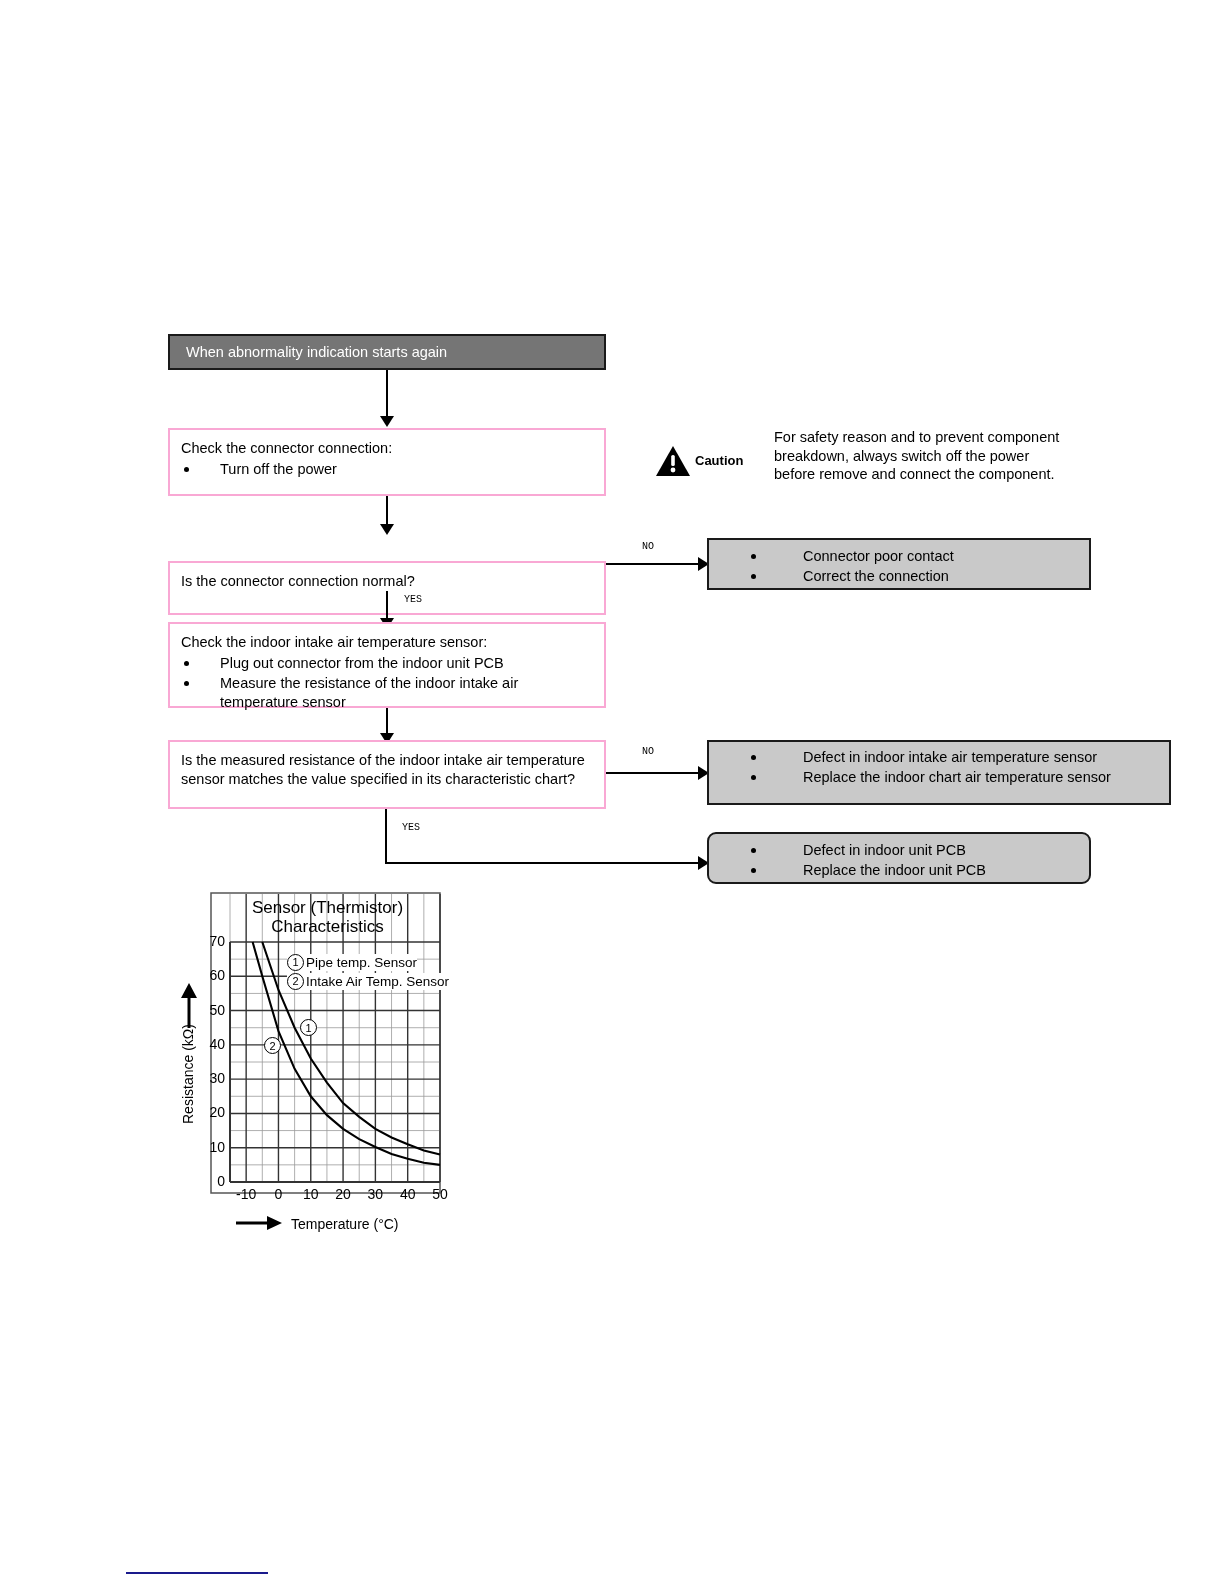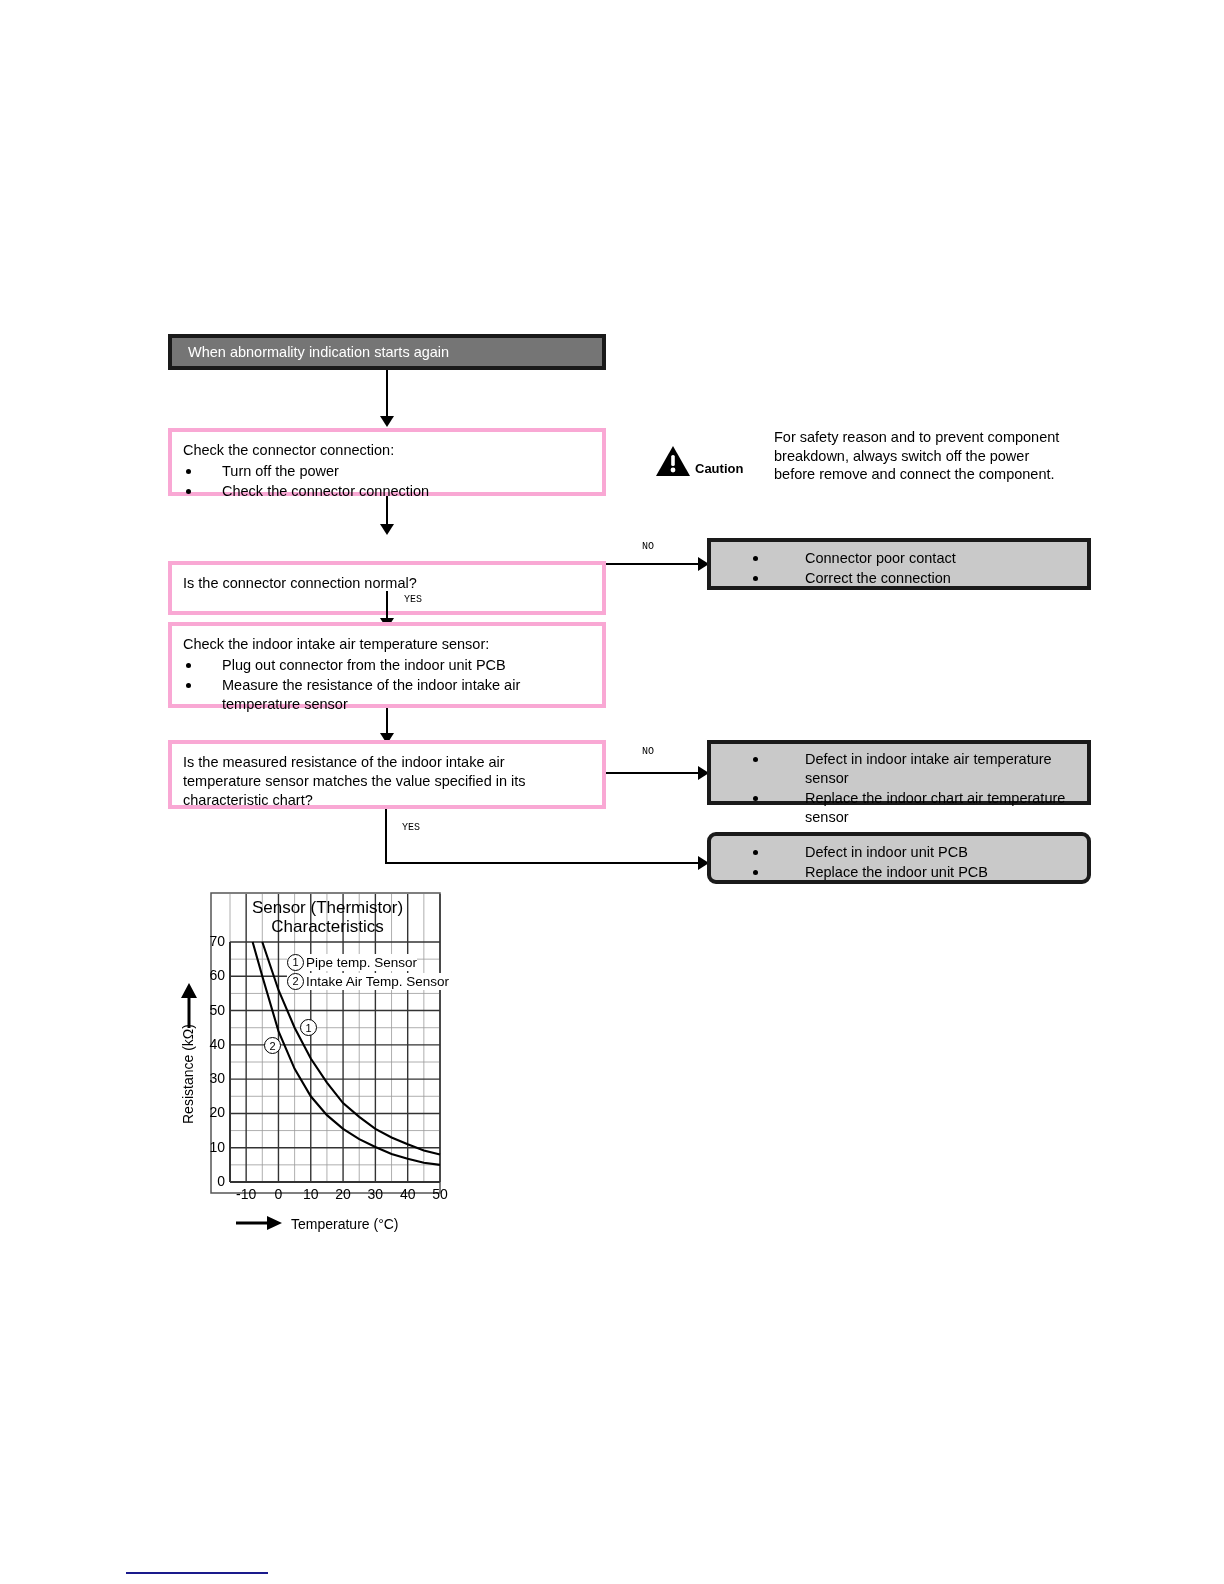--- a/index.html
+++ b/index.html
@@ -14,21 +14,21 @@
     font-family: "Liberation Sans", sans-serif;
     color: #000000;
     overflow: hidden;
   }
   .page { position: absolute; inset: 0; }
 
   
   .fc-box {
     position: absolute;
     box-sizing: border-box;
-    border: 4px solid #f9a8d4;
+    border: 2px solid #f9a8d4;
     background: #fff;
     font-size: 14.5px;
     line-height: 19px;
   }
   .fc-box.header-bar {
     background: #757575;
     border-color: #1a1a1a;
     color: #ffffff;
     display: flex;
     align-items: center;
@@ -96,21 +96,21 @@
     font-size: 10px;
     white-space: nowrap;
     font-family: Liberation Mono, monospace;
   }
 
   
   .caution-wrap { position: absolute; }
   .caution-icon-row {
     position: absolute;
     display: flex;
-    align-items: flex-end;
+    align-items: center;
     gap: 4px;
   }
   .caution-label {
     font-size: 13px;
     font-weight: bold;
     padding-bottom: 1px;
   }
   .caution-text {
     position: absolute;
     font-size: 14.5px;
@@ -191,21 +191,20 @@
       <span>When abnormality indication starts again</span>
     </div>
 
     <div class="vline" style="left:386px; top:370px; height:48px;"></div>
     <div class="arrow-down" style="left:380px; top:416px;"></div>
 
     <div class="fc-box" style="left:168px; top:428px; width:438px; height:68px;">
       <span class="box-title">Check the connector connection:</span>
       <ul class="bullets">
         <li>Turn off the power</li>
-        <li>Check the connector connection</li>
       </ul>
     </div>
 
     <div class="vline" style="left:386px; top:496px; height:30px;"></div>
     <div class="arrow-down" style="left:380px; top:524px;"></div>
 
     <div class="fc-box" style="left:168px; top:561px; width:438px; height:54px;">
       <span class="box-title">Is the connector connection normal?</span>
     </div>
 
@@ -236,21 +235,21 @@
     <div class="arrow-down" style="left:380px; top:733px;"></div>
 
     <div class="fc-box" style="left:168px; top:740px; width:438px; height:69px;">
       <span class="box-title" style="padding-right:16px;">Is the measured resistance of the indoor intake air temperature sensor matches the value specified in its characteristic chart?</span>
     </div>
 
     <div class="hline" style="left:606px; top:772px; width:96px;"></div>
     <div class="arrow-right" style="left:698px; top:766px;"></div>
     <div class="edge-label" style="left:642px; top:746px;">NO</div>
 
-    <div class="fc-box result" style="left:707px; top:740px; width:384px; height:65px;">
+    <div class="fc-box result" style="left:707px; top:740px; width:464px; height:65px;">
       <ul class="bullets" style="padding-top:6px;">
         <li>Defect in indoor intake air temperature sensor</li>
         <li style="padding-right:20px;">Replace the indoor chart air temperature sensor</li>
       </ul>
     </div>
 
     <div class="vline" style="left:385px; top:809px; height:55px;"></div>
     <div class="hline" style="left:385px; top:862px; width:317px;"></div>
     <div class="arrow-right" style="left:698px; top:856px;"></div>
     <div class="edge-label" style="left:402px; top:822px;">YES</div>

